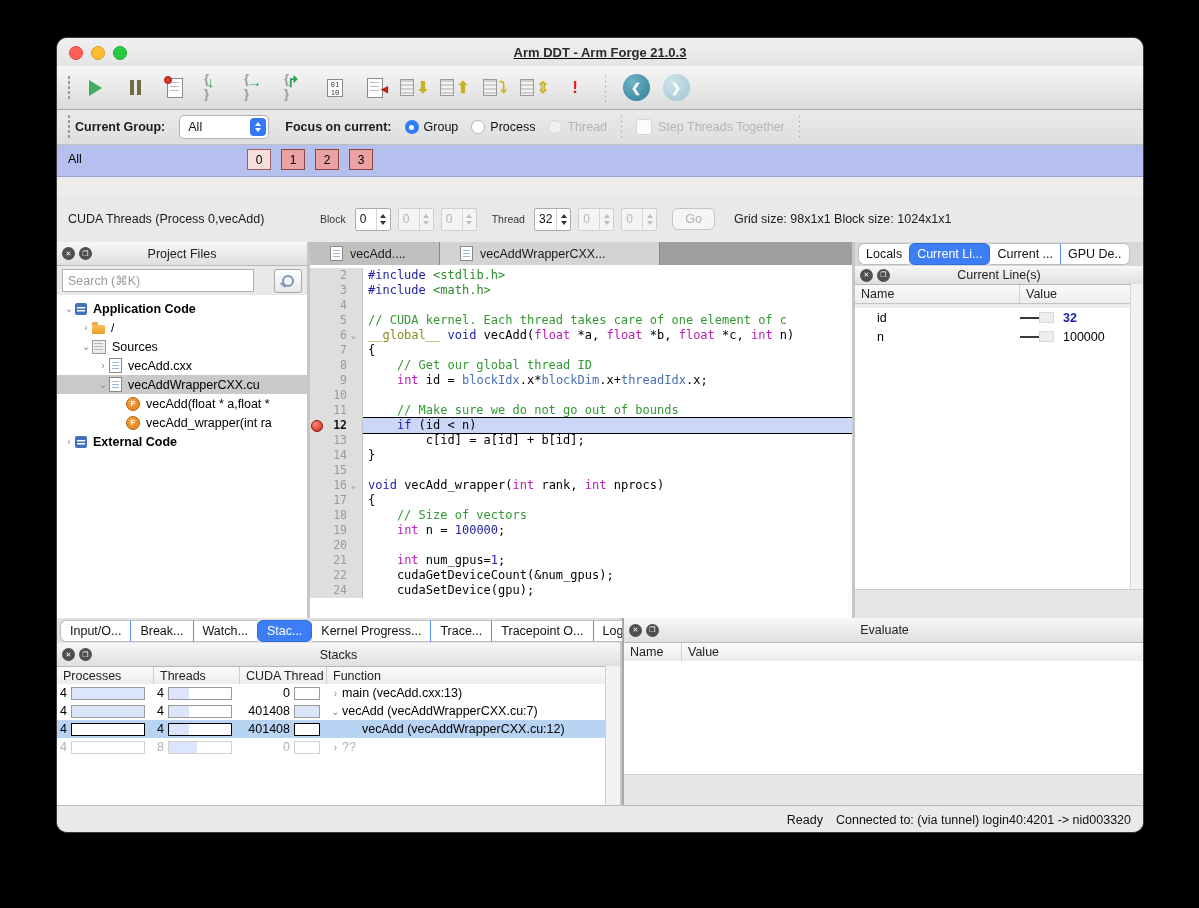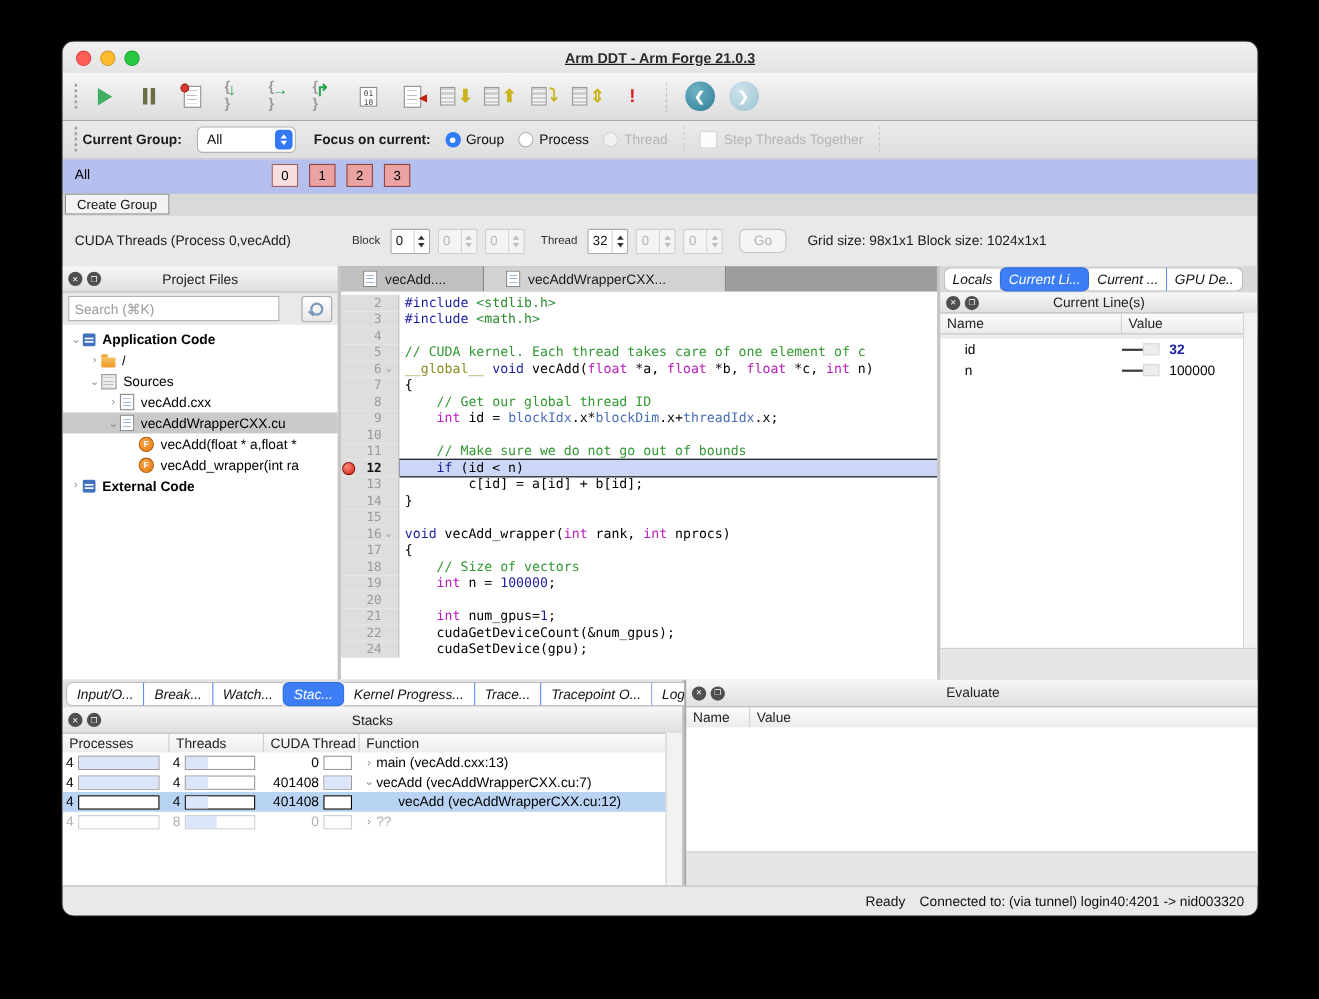--- a/index.html
+++ b/index.html
@@ -148,21 +148,21 @@
   .lnum{width:24px;text-align:right;color:#9a9a9a;font-size:11.5px;}
   .lnum.curn{color:#111;font-weight:bold;}
   .fold{width:13px;color:#8a8a8a;font-size:9px;text-align:center;line-height:15px;}
   .ctext{flex:1;padding-left:5px;}
   .cline.cur .ctext{background:#ccd6f6;box-shadow:0 1px 0 #000,0 -1px 0 #000;}
   .c-k{color:#1e1ea0;} .c-t{color:#b81eb8;} .c-c{color:#339933;} .c-s{color:#2e8b2e;}
   .c-n{color:#1e1ea0;} .c-b{color:#4a6fb5;} .c-g{color:#8a8a1e;} .c-p{color:#000;}
   
   .segbar{display:flex;align-items:center;padding:2px 3px;box-sizing:border-box;}
   .seg{height:20px;display:flex;align-items:center;padding:0 9px;background:#fff;border-top:1px solid #bdbdbd;
-       border-bottom:1px solid #bdbdbd;font-size:12.5px;color:#111;white-space:nowrap;font-style:italic;}
+       border-bottom:1px solid #bdbdbd;font-size:12.5px;color:#111;white-space:nowrap;}
   .seg:first-child{border-left:1px solid #bdbdbd;border-radius:6px 0 0 6px;}
   .seg:last-child{border-right:1px solid #bdbdbd;border-radius:0 6px 6px 0;}
   .seg:not(.segact)+.seg:not(.segact){border-left:1px solid #5b8ef7;}
   .seg.segact{background:#3d7ef7;color:#fff;border-radius:6px;border:1px solid #2f6cdc;}
   
   .rtabs{height:24px;background:#d8d8d8;}
   .rtabs .seg{padding:0 7px;}
   .colhdr{height:18px;background:linear-gradient(#fbfbfb,#ececec);border-bottom:1px solid #c5c5c5;display:flex;
           font-size:12.5px;color:#222;align-items:center;}
   .colhdr .col{padding-left:6px;box-sizing:border-box;border-right:1px solid #d2d2d2;height:100%;display:flex;align-items:center;}
@@ -350,23 +350,20 @@
   <div class="allrow">
     <span class="allname">All</span>
     <div class="procs" id="procs">
           <div class="pbox cur">0</div>
           <div class="pbox oth">1</div>
           <div class="pbox oth">2</div>
           <div class="pbox oth">3</div>
         </div>
   </div>
 
-  <div class="cgrow">
-    <button class="cgbtn">Create Group</button>
-  </div>
 
   <div class="cudarow">
     <span class="cudalab">CUDA Threads (Process 0,vecAdd)</span>
     <div class="cudactl">
       <span class="slab">Block</span>
       <span class="spin">
             <span class="spinval">0</span>
             <span class="sarr">
               <i class="u"></i>
               <i class="d"></i>

